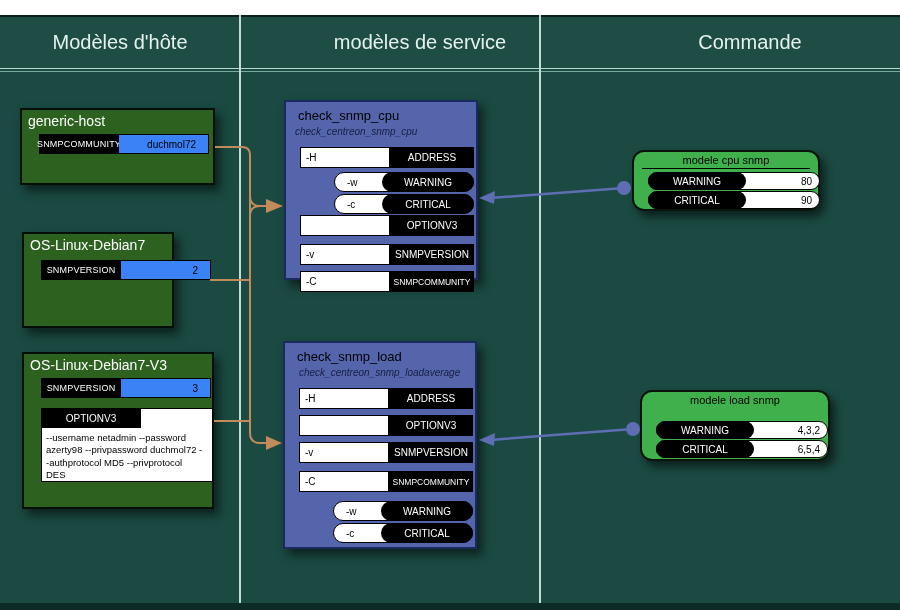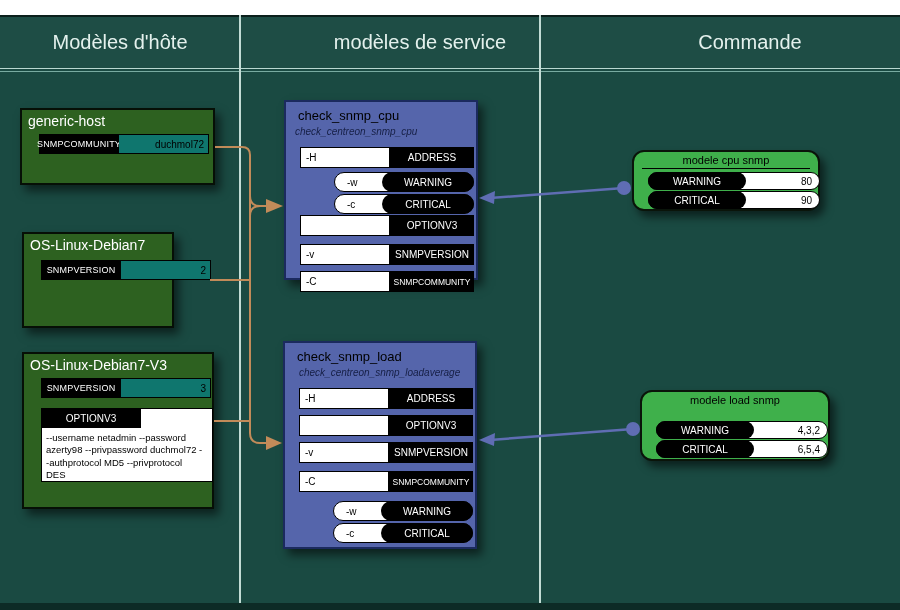--- a/index.html
+++ b/index.html
@@ -28,22 +28,22 @@
   
   .host-box{background:#2d6120;border:2px solid #060f06;}
   .host-title{position:absolute;left:6px;top:3px;color:#ffffff;font-size:14px;}
   .kv-row{position:absolute;display:flex;height:20px;}
   .kv-label{
     background:#000000;color:#ffffff;font-size:9px;letter-spacing:.2px;
     display:flex;align-items:center;justify-content:center;width:80px;
     border:1px solid #000;box-sizing:border-box;
   }
   .kv-value{
-    background:#0f766e;color:#000000;font-size:10px;width:90px;
-    display:flex;align-items:center;justify-content:flex-end;padding-right:4px;
+    background:#3b82f6;color:#000000;font-size:10px;width:90px;
+    display:flex;align-items:center;justify-content:flex-end;padding-right:12px;
     border:1px solid #000;border-left:none;box-sizing:border-box;
   }
   .opt-block{position:absolute;background:#ffffff;border:1px solid #000;box-sizing:border-box;}
   .opt-label{
     position:absolute;left:-1px;top:-1px;width:100px;height:20px;background:#000;color:#fff;
     font-size:10px;display:flex;align-items:center;justify-content:center;
   }
   .opt-text{position:absolute;left:4px;top:23px;right:8px;font-size:9.5px;line-height:1.3;color:#000;}
 
   

